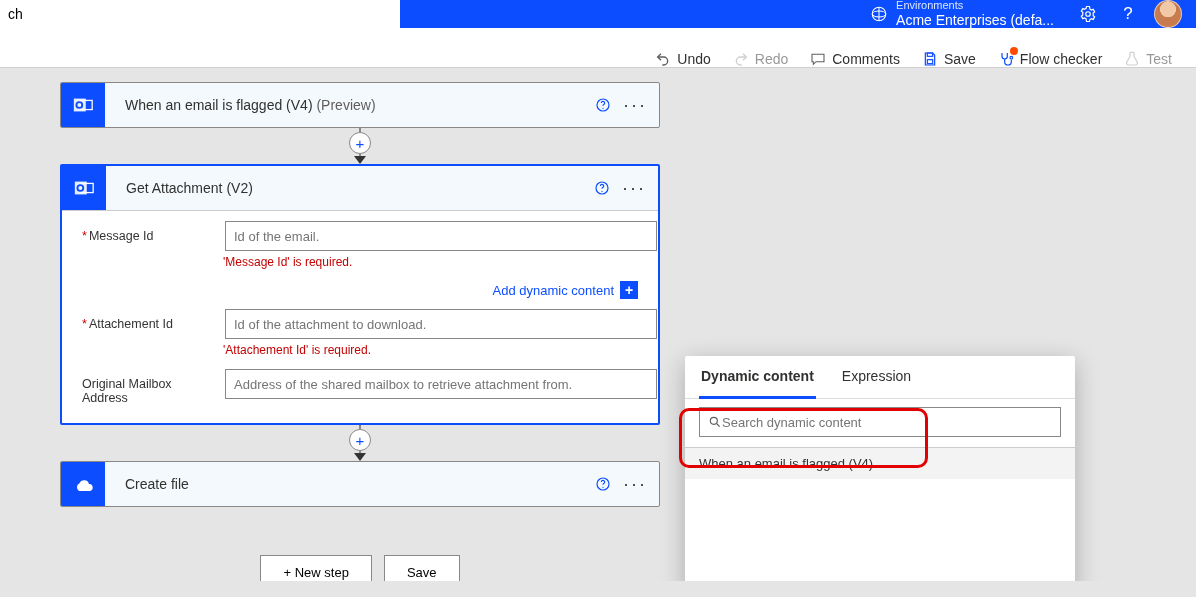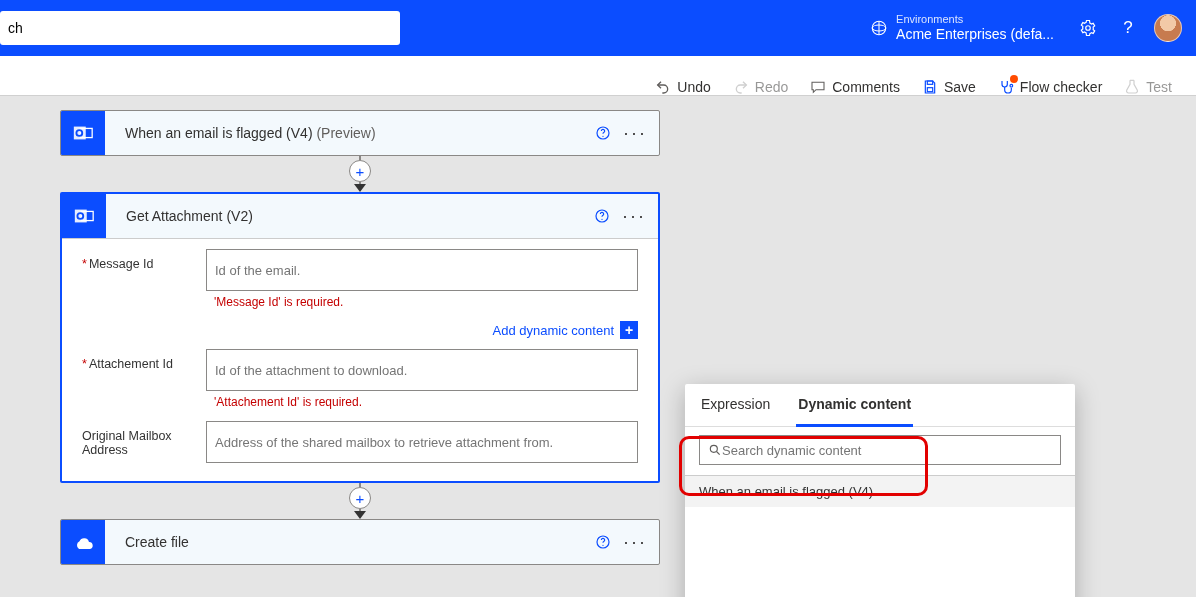--- a/index.html
+++ b/index.html
@@ -8,21 +8,21 @@
     background: #e5e5e5;
     width: 1196px;
     height: 597px;
     overflow: hidden;
     position: relative;
     font-size: 13px;
     color: #323130;
   }
   
   .topbar {
-    height: 56px;
+    height: 28px;
     background: #0b4dff;
     display: flex;
     align-items: stretch;
     color: #fff;
     padding: 0 8px 0 0;
   }
   .topbar .search-wrap {
     flex: 0 0 400px;
     display: flex;
     align-items: center;
@@ -134,26 +134,27 @@
   .form-row label {
     width: 124px;
     font-size: 12.5px;
     padding-top: 8px;
     color: #333;
   }
   .form-row .req::before { content: "*"; color: #c40000; margin-right: 2px; }
   .form-row .field-col { flex:1; }
   .form-row input.text {
     width: 100%;
-    height: 42px;
+    height: 30px;
     border: 1px solid #8a8886;
     padding: 4px 8px;
     font-size: 13px;
-  }
-  .err-msg { color: #c40000; font-size: 12px; margin: 4px 0 6px 8px; }
+    margin-left: 19px;
+  }
+  .err-msg { color: #c40000; font-size: 12px; margin: 4px 0 6px 17px; }
   .add-dyn-link {
     text-align: right;
     font-size: 13px;
     color: #0b4dff;
     margin: 6px 0 10px 0;
     display:flex; justify-content:flex-end; align-items:center; gap:6px;
     cursor:pointer;
   }
   .add-dyn-link .plus-box { width:18px; height:18px; background:#0b4dff; color:#fff; display:flex; align-items:center; justify-content:center; font-weight:bold; font-size:14px;}
   
@@ -450,22 +451,22 @@
     </div>
 
     <div class="bottom-actions">
       <button>+ New step</button>
       <button>Save</button>
     </div>
   </div>
 
   <div class="dc-panel">
     <div class="dc-tabs">
+      <div class="tab active">Dynamic content</div>
       <div class="tab">Expression</div>
-      <div class="tab active">Dynamic content</div>
     </div>
     <div class="dc-search">
       <div class="input">
         <span>
           <svg width="14" height="14" viewBox="0 0 24 24" fill="none" stroke="#605e5c" stroke-width="2">
               <circle cx="10" cy="10" r="6"></circle>
               <path d="M20 20l-5-5"></path>
             </svg>
         </span>
         <input placeholder="Search dynamic content" style="">

